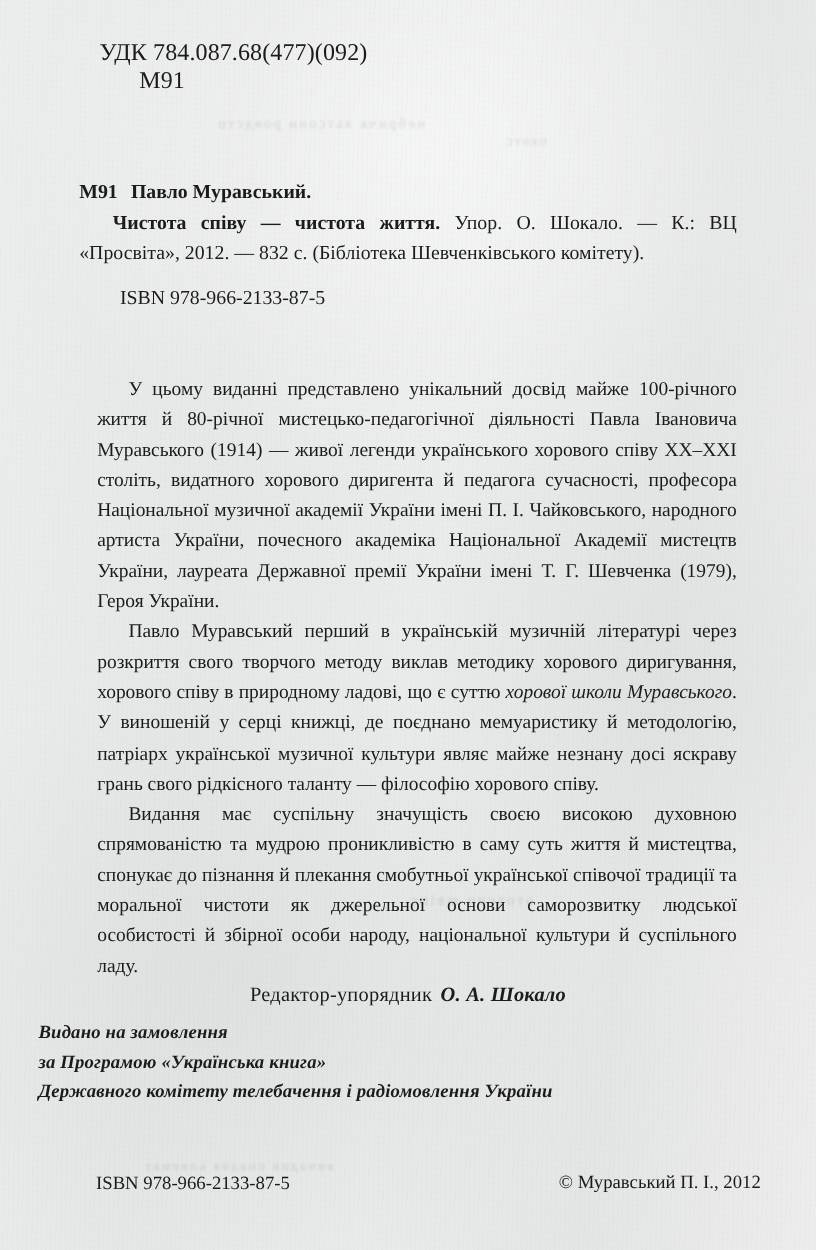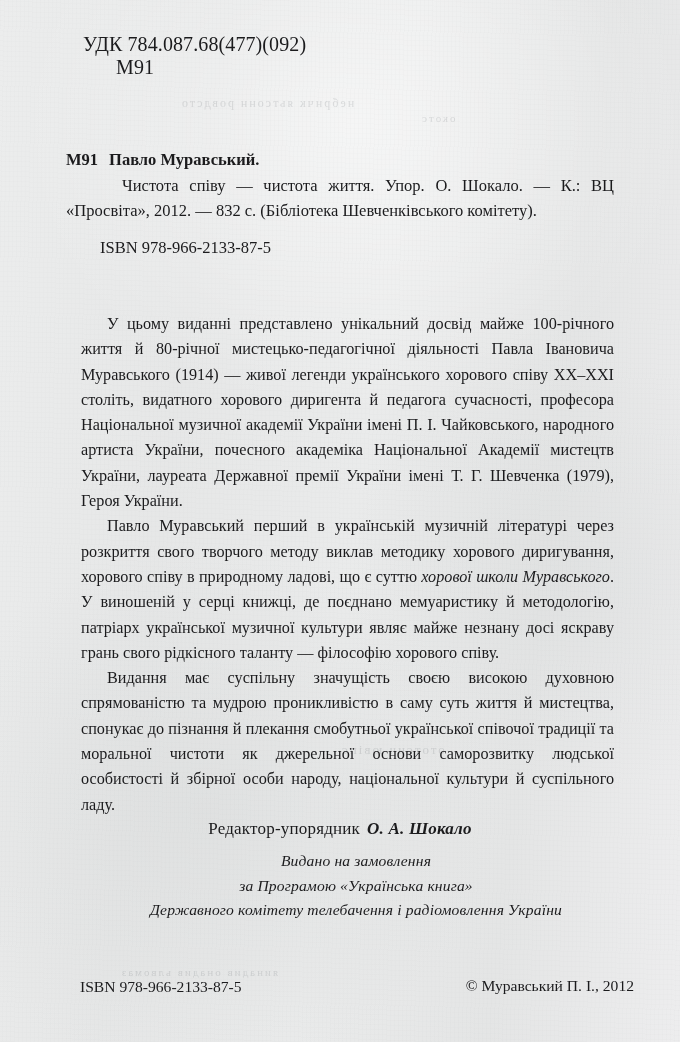--- a/index.html
+++ b/index.html
@@ -79,21 +79,21 @@
     text-align: justify;
     text-justify: inter-word;
   }
   .record .siglum {
     float: left;
     font-weight: bold;
     margin-right: 11px;
   }
   .record .author { font-weight: bold; }
   .record .body { text-indent: 28px; }
-  .record .title { font-weight: normal; margin-left: 28px; }
+  .record .title { font-weight: bold; }
 
   .isbn-top {
     position: absolute;
     left: 100px;
     top: 238px;
     font-size: 16.5px;
     white-space: nowrap;
   }
 
   
@@ -131,22 +131,22 @@
     font-style: italic;
     margin-left: 7px;
   }
 
   
   .commission {
     position: absolute;
     left: 0;
     right: 0;
     top: 849px;
-    text-align: center;
-    font-weight: normal;
+    text-align: left;
+    font-weight: bold;
     font-style: italic;
     font-size: 15.6px;
     line-height: 24.5px;
     letter-spacing: .15px;
     margin-left: 32px;
   }
 
   
   .footer {
     position: absolute;

